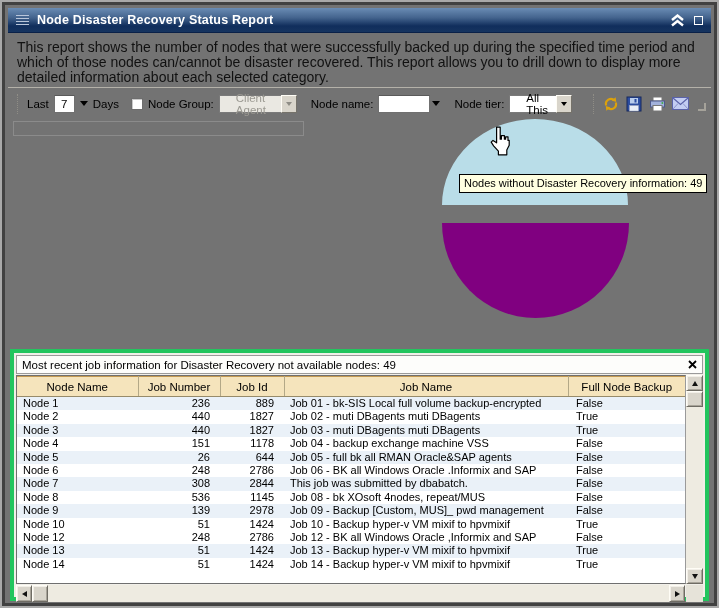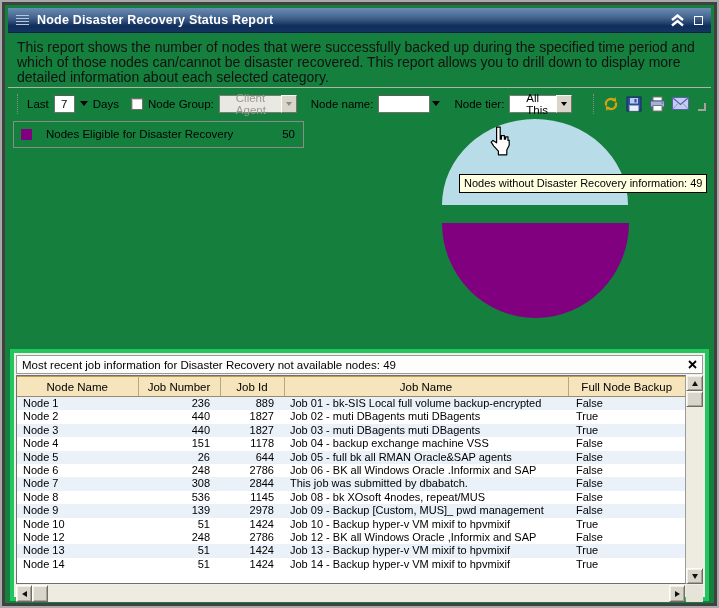--- a/index.html
+++ b/index.html
@@ -1,19 +1,19 @@
 <!DOCTYPE html>
 <html><head>
 <meta charset="utf-8">
 <style>
   html,body{margin:0;padding:0;width:719px;height:608px;overflow:hidden;
     font-family:"Liberation Sans","DejaVu Sans",sans-serif;}
   .window{position:relative;width:719px;height:608px;background:#a9a9a9;box-sizing:border-box;padding:2px;}
   .frame{position:relative;width:100%;height:100%;box-sizing:border-box;border:3px solid #414141;
-    background:#15803d;}
+    background:#737373;}
   
   .titlebar{position:absolute;left:3px;top:3px;width:703px;height:25px;box-sizing:border-box;
     background:linear-gradient(180deg,#6a8cb4 0%,#44648e 40%,#102e5c 75%,#16345f 100%);
     border-bottom:1px solid #0a2148;display:flex;align-items:center;padding:0 8px;}
   .grip{width:13px;height:11px;margin-right:8px;
     background:repeating-linear-gradient(180deg,#b9c6da 0 1px,rgba(0,0,0,0) 1px 3px);}
   .title-text{color:#fff;font-size:12.5px;font-weight:bold;letter-spacing:.2px;}
   .tb-icons{margin-left:auto;display:flex;align-items:center;gap:9px;}
   .sq-icon{width:9px;height:9px;border:1.5px solid #fff;box-sizing:border-box;}
   
@@ -173,25 +173,20 @@
           <path d="M1 1 L8.5 7.5 L16 1" fill="none" stroke="#5b63a8" stroke-width="1.2"></path>
           <path d="M1 12 L6 6.5 M16 12 L11 6.5" fill="none" stroke="#8b93c9" stroke-width="1"></path>
         </svg>
       </div>
       <div class="corner-grip"></div>
     </div>
   </div>
 
   <div class="chart-area">
     <div class="legend" id="legend-box">
-          <div class="legend-row">
-            <span class="swatch" style="background: rgb(128, 0, 128);"></span>
-            <span class="legend-label">Nodes Eligible for Disaster Recovery</span>
-            <span class="legend-value">50</span>
-          </div>
         </div>
 
     <svg class="pie" viewBox="0 0 210 212">
       <path class="pie-slice" d="M7 95 A93 86 0 0 1 193 95 Z" fill="#b9dde8"></path>
       <path class="pie-slice" d="M7 113 A93.5 95 0 0 0 194 113 Z" fill="#800080"></path>
     </svg>
 
     <svg class="hand-cursor" viewBox="0 0 18 25">
       <path d="M7 1 L10 1 L10 11 L11 11 L11 8 L13.5 8 L13.5 11 L14.5 11 L14.5 9 L16.5 9 L16.5 12 L17.5 12 L17.5 16 L15.5 20 L15.5 24 L8.5 24 L8.5 21 L4.5 16.5 L2.5 13.5 L4 12 L7 14 Z" fill="#fff" stroke="#000" stroke-width="1" stroke-linejoin="round"></path>
     </svg>

